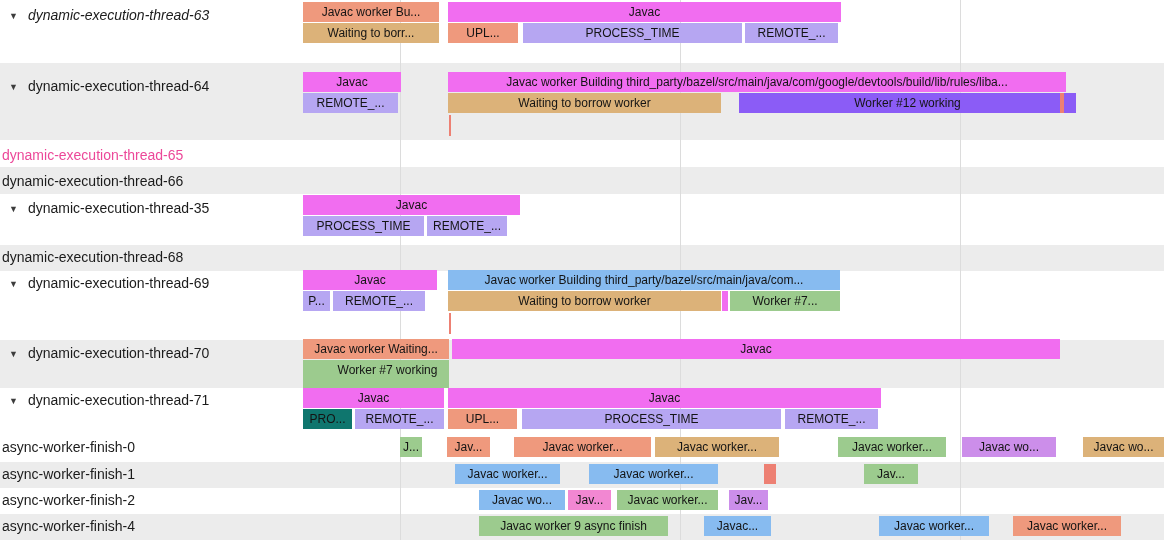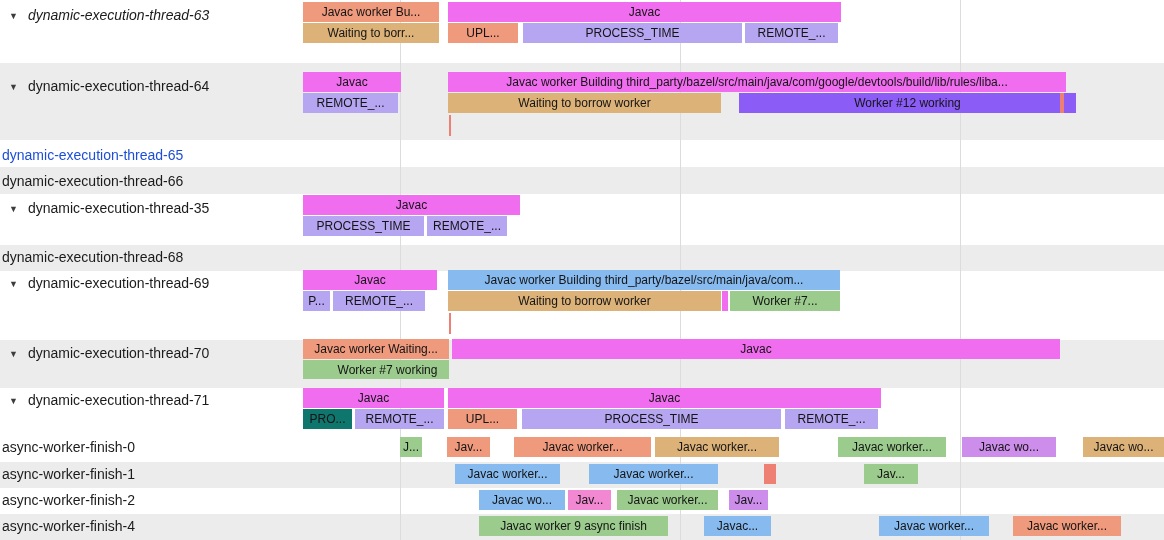--- a/index.html
+++ b/index.html
@@ -93,21 +93,21 @@
       <div class="bar" style="left: 303px; top: 270px; width: 134px; height: 20px; background: rgb(241, 109, 240);">Javac</div>
       <div class="bar" style="left: 448px; top: 270px; width: 392px; height: 20px; background: rgb(135, 187, 240);">Javac worker Building third_party/bazel/src/main/java/com...</div>
       <div class="bar" style="left: 303px; top: 291px; width: 27px; height: 20px; background: rgb(182, 166, 242);">P...</div>
       <div class="bar" style="left: 333px; top: 291px; width: 92px; height: 20px; background: rgb(182, 166, 242);">REMOTE_...</div>
       <div class="bar" style="left: 448px; top: 291px; width: 273px; height: 20px; background: rgb(220, 178, 121);">Waiting to borrow worker</div>
       <div class="bar" style="left: 722px; top: 291px; width: 6px; height: 20px; background: rgb(241, 109, 240);"></div>
       <div class="bar" style="left: 730px; top: 291px; width: 110px; height: 20px; background: rgb(156, 203, 142);">Worker #7...</div>
       <div class="bar" style="left: 449px; top: 313px; width: 2px; height: 21px; background: rgb(237, 128, 115);"></div>
       <div class="bar" style="left: 303px; top: 339px; width: 146px; height: 20px; background: rgb(239, 153, 125);">Javac worker Waiting...</div>
       <div class="bar" style="left: 452px; top: 339px; width: 608px; height: 20px; background: rgb(241, 109, 240);">Javac</div>
-      <div class="bar" style="left: 303px; top: 360px; width: 146px; height: 19px; background: rgb(156, 203, 142); padding-left: 23px;">Worker #7 working</div>
+      <div class="bar" style="left: 303px; top: 360px; width: 146px; height: 28px; background: rgb(156, 203, 142); padding-left: 23px;">Worker #7 working</div>
       <div class="bar" style="left: 303px; top: 388px; width: 141px; height: 20px; background: rgb(241, 109, 240);">Javac</div>
       <div class="bar" style="left: 448px; top: 388px; width: 433px; height: 20px; background: rgb(241, 109, 240);">Javac</div>
       <div class="bar" style="left: 303px; top: 409px; width: 49px; height: 20px; background: #0f766e;">PRO...</div>
       <div class="bar" style="left: 355px; top: 409px; width: 89px; height: 20px; background: rgb(182, 166, 242);">REMOTE_...</div>
       <div class="bar" style="left: 448px; top: 409px; width: 69px; height: 20px; background: rgb(239, 153, 125);">UPL...</div>
       <div class="bar" style="left: 522px; top: 409px; width: 259px; height: 20px; background: rgb(182, 166, 242);">PROCESS_TIME</div>
       <div class="bar" style="left: 785px; top: 409px; width: 93px; height: 20px; background: rgb(182, 166, 242);">REMOTE_...</div>
       <div class="bar" style="left: 400px; top: 437px; width: 22px; height: 20px; background: rgb(156, 203, 142);">J...</div>
       <div class="bar" style="left: 447px; top: 437px; width: 43px; height: 20px; background: rgb(239, 153, 125);">Jav...</div>
       <div class="bar" style="left: 514px; top: 437px; width: 137px; height: 20px; background: rgb(239, 153, 125);">Javac worker...</div>
@@ -124,21 +124,21 @@
       <div class="bar" style="left: 617px; top: 490px; width: 101px; height: 20px; background: rgb(156, 203, 142);">Javac worker...</div>
       <div class="bar" style="left: 729px; top: 490px; width: 39px; height: 20px; background: rgb(204, 142, 234);">Jav...</div>
       <div class="bar" style="left: 479px; top: 516px; width: 189px; height: 20px; background: rgb(156, 203, 142);">Javac worker 9 async finish</div>
       <div class="bar" style="left: 704px; top: 516px; width: 67px; height: 20px; background: rgb(135, 187, 240);">Javac...</div>
       <div class="bar" style="left: 879px; top: 516px; width: 110px; height: 20px; background: rgb(135, 187, 240);">Javac worker...</div>
       <div class="bar" style="left: 1013px; top: 516px; width: 108px; height: 20px; background: rgb(239, 153, 125);">Javac worker...</div>
     </div>
   <div class="layer">
       <div class="row-label expandable" style="top: 5px; color: rgb(27, 27, 27); font-style: italic;"><span class="tri">▼</span><span>dynamic-execution-thread-63</span></div>
       <div class="row-label expandable" style="top: 76px; color: rgb(27, 27, 27);"><span class="tri">▼</span><span>dynamic-execution-thread-64</span></div>
-      <div class="row-label" style="top: 145px; color: #1d4ed8;"><span>dynamic-execution-thread-65</span></div>
+      <div class="row-label" style="top: 145px; color: #ec4899;"><span>dynamic-execution-thread-65</span></div>
       <div class="row-label" style="top: 171px; color: rgb(27, 27, 27);"><span>dynamic-execution-thread-66</span></div>
       <div class="row-label expandable" style="top: 198px; color: rgb(27, 27, 27);"><span class="tri">▼</span><span>dynamic-execution-thread-35</span></div>
       <div class="row-label" style="top: 247px; color: rgb(27, 27, 27);"><span>dynamic-execution-thread-68</span></div>
       <div class="row-label expandable" style="top: 273px; color: rgb(27, 27, 27);"><span class="tri">▼</span><span>dynamic-execution-thread-69</span></div>
       <div class="row-label expandable" style="top: 343px; color: rgb(27, 27, 27);"><span class="tri">▼</span><span>dynamic-execution-thread-70</span></div>
       <div class="row-label expandable" style="top: 390px; color: rgb(27, 27, 27);"><span class="tri">▼</span><span>dynamic-execution-thread-71</span></div>
       <div class="row-label" style="top: 437px; color: rgb(27, 27, 27);"><span>async-worker-finish-0</span></div>
       <div class="row-label" style="top: 464px; color: rgb(27, 27, 27);"><span>async-worker-finish-1</span></div>
       <div class="row-label" style="top: 490px; color: rgb(27, 27, 27);"><span>async-worker-finish-2</span></div>
       <div class="row-label" style="top: 516px; color: rgb(27, 27, 27);"><span>async-worker-finish-4</span></div>

